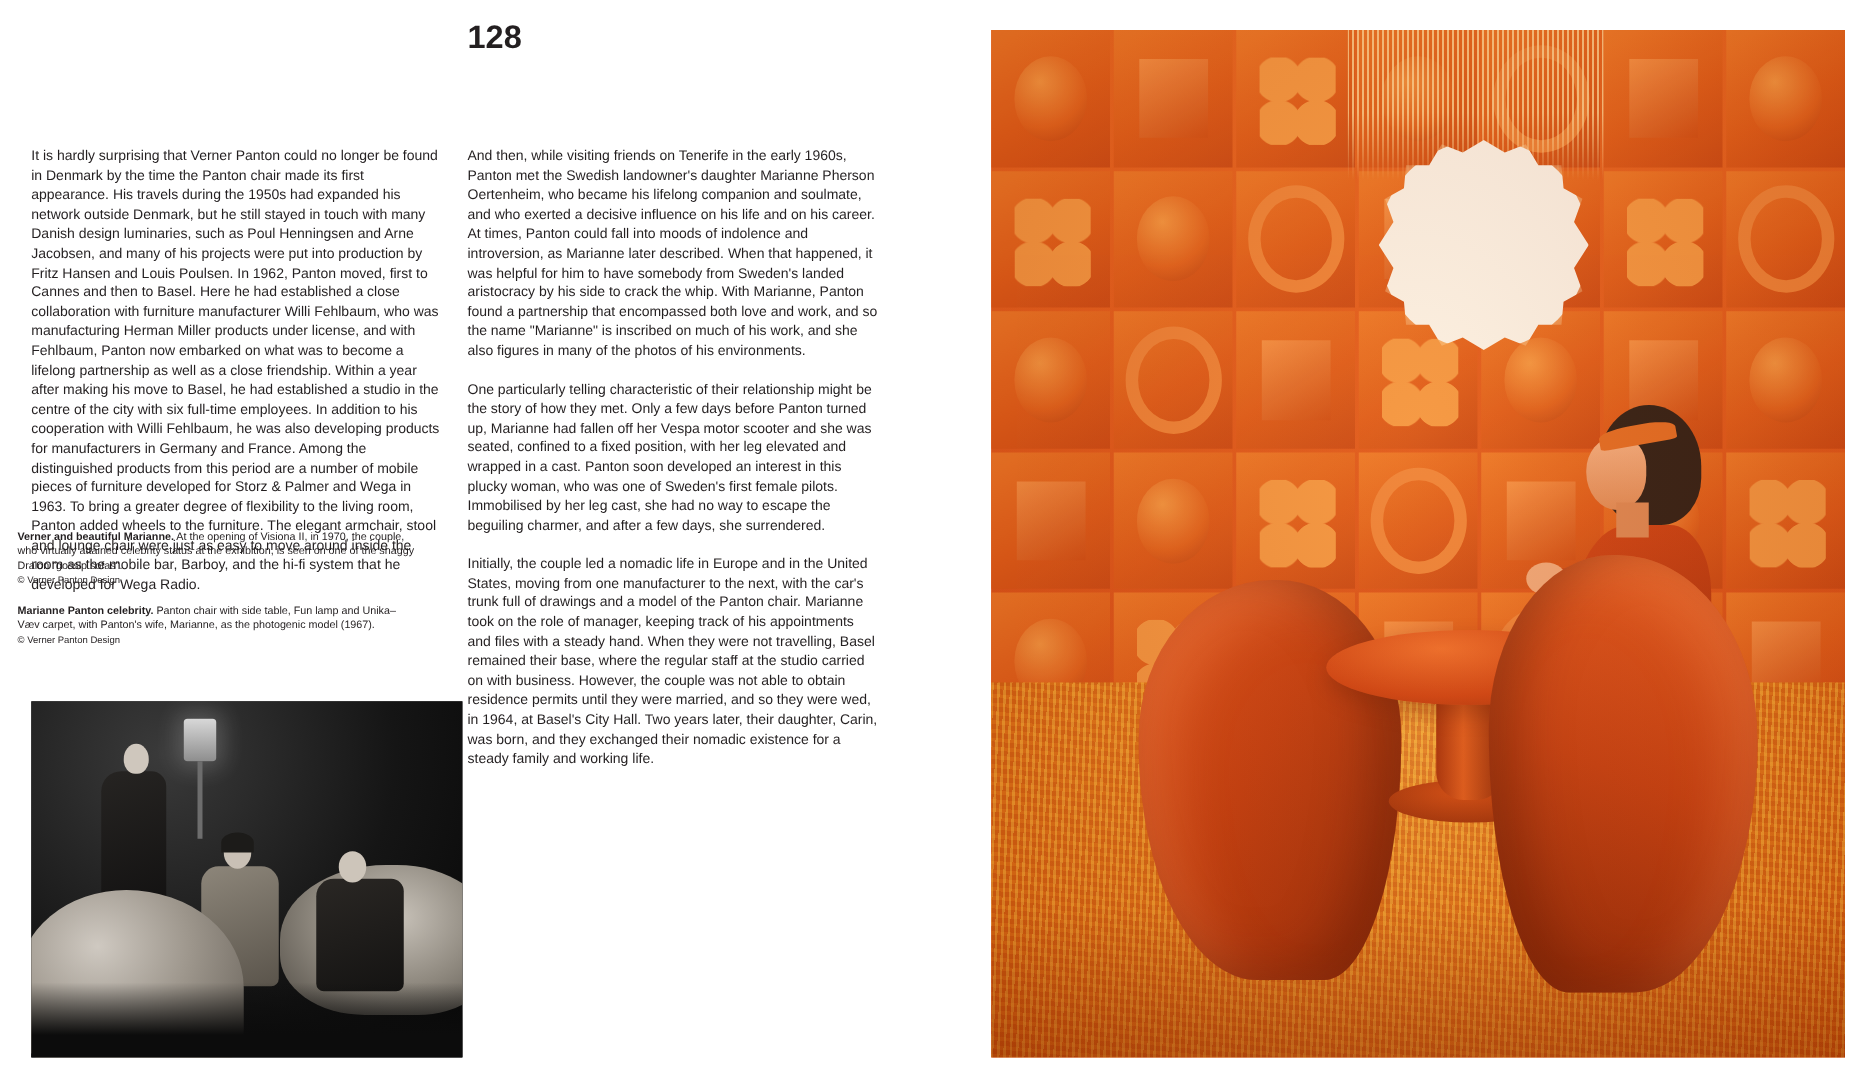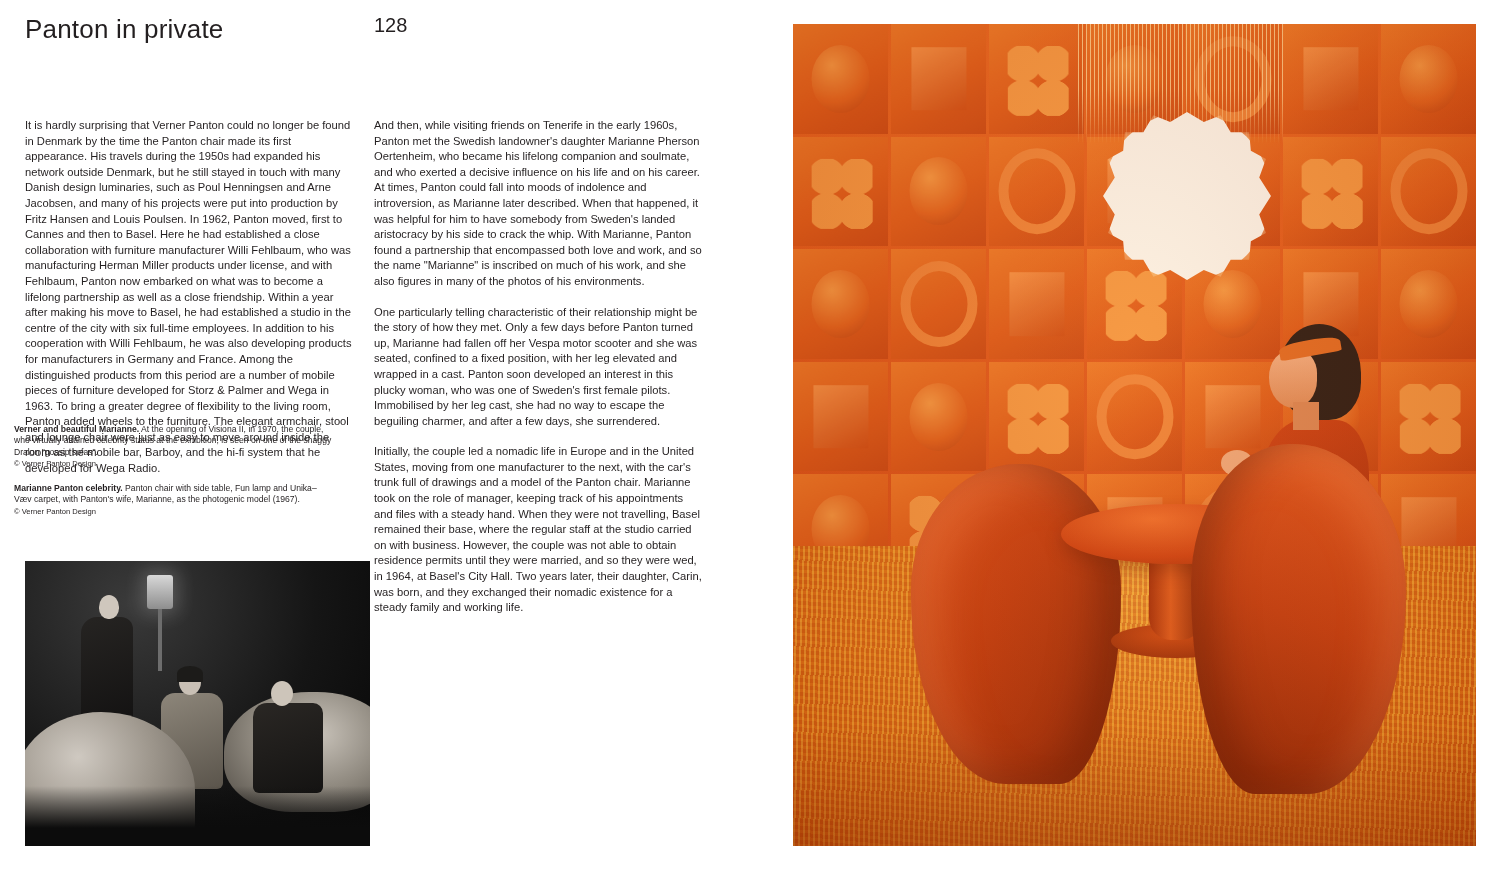--- a/index.html
+++ b/index.html
@@ -30,22 +30,22 @@
     position: absolute;
     left: 25px; top: 14px;
     font-size: 26px;
     font-weight: 400;
     letter-spacing: 0.2px;
     color: #231f20;
   }
   .page-number {
     position: absolute;
     left: 374px; top: 14px;
-    font-size: 20px;
-    font-weight: 400;
+    font-size: 26px;
+    font-weight: 700;
     color: #231f20;
   }
 
   .col {
     position: absolute;
     width: 330px;
     font-size: 11.2px;
     line-height: 15.6px;
     text-align: left;
     color: #231f20;
@@ -393,21 +393,20 @@
     pointer-events: none;
   }
 </style>
 </head>
 <body>
 
 <div class="spread">
 
   <div class="left-page">
 
-    <div class="page-title">Panton in private</div>
     <div class="page-number">128</div>
 
     <div class="col col-left">
       <p>It is hardly surprising that Verner Panton could no longer be found in Denmark by the time the Panton chair made its first appearance. His travels during the 1950s had expanded his network outside Denmark, but he still stayed in touch with many Danish design luminaries, such as Poul Henningsen and Arne Jacobsen, and many of his projects were put into production by Fritz Hansen and Louis Poulsen. In 1962, Panton moved, first to Cannes and then to Basel. Here he had established a close collaboration with furniture manufacturer Willi Fehlbaum, who was manufacturing Herman Miller products under license, and with Fehlbaum, Panton now embarked on what was to become a lifelong partnership as well as a close friendship. Within a year after making his move to Basel, he had established a studio in the centre of the city with six full-time employees. In addition to his cooperation with Willi Fehlbaum, he was also developing products for manufacturers in Germany and France. Among the distinguished products from this period are a number of mobile pieces of furniture developed for Storz &amp; Palmer and Wega in 1963. To bring a greater degree of flexibility to the living room, Panton added wheels to the furniture. The elegant armchair, stool and lounge chair were just as easy to move around inside the room as the mobile bar, Barboy, and the hi-fi system that he developed for Wega Radio.</p>
     </div>
 
     <div class="col col-right">
       <p>And then, while visiting friends on Tenerife in the early 1960s, Panton met the Swedish landowner's daughter Marianne Pherson Oertenheim, who became his lifelong companion and soulmate, and who exerted a decisive influence on his life and on his career. At times, Panton could fall into moods of indolence and introversion, as Marianne later described. When that happened, it was helpful for him to have somebody from Sweden's landed aristocracy by his side to crack the whip. With Marianne, Panton found a partnership that encompassed both love and work, and so the name "Marianne" is inscribed on much of his work, and she also figures in many of the photos of his environments.</p>
       <p>One particularly telling characteristic of their relationship might be the story of how they met. Only a few days before Panton turned up, Marianne had fallen off her Vespa motor scooter and she was seated, confined to a fixed position, with her leg elevated and wrapped in a cast. Panton soon developed an interest in this plucky woman, who was one of Sweden's first female pilots. Immobilised by her leg cast, she had no way to escape the beguiling charmer, and after a few days, she surrendered.</p>
       <p>Initially, the couple led a nomadic life in Europe and in the United States, moving from one manufacturer to the next, with the car's trunk full of drawings and a model of the Panton chair. Marianne took on the role of manager, keeping track of his appointments and files with a steady hand. When they were not travelling, Basel remained their base, where the regular staff at the studio carried on with business. However, the couple was not able to obtain residence permits until they were married, and so they were wed, in 1964, at Basel's City Hall. Two years later, their daughter, Carin, was born, and they exchanged their nomadic existence for a steady family and working life.</p>

